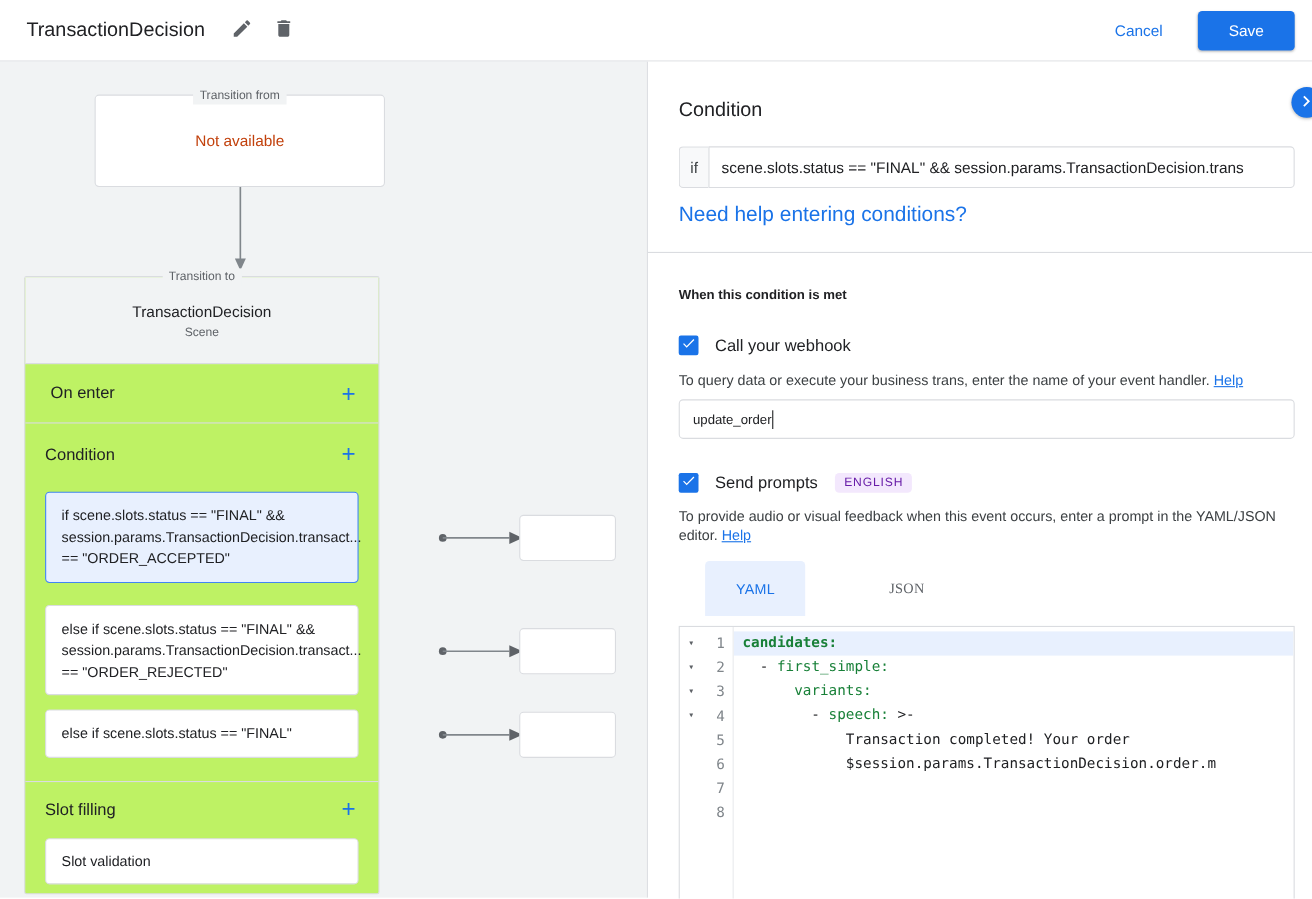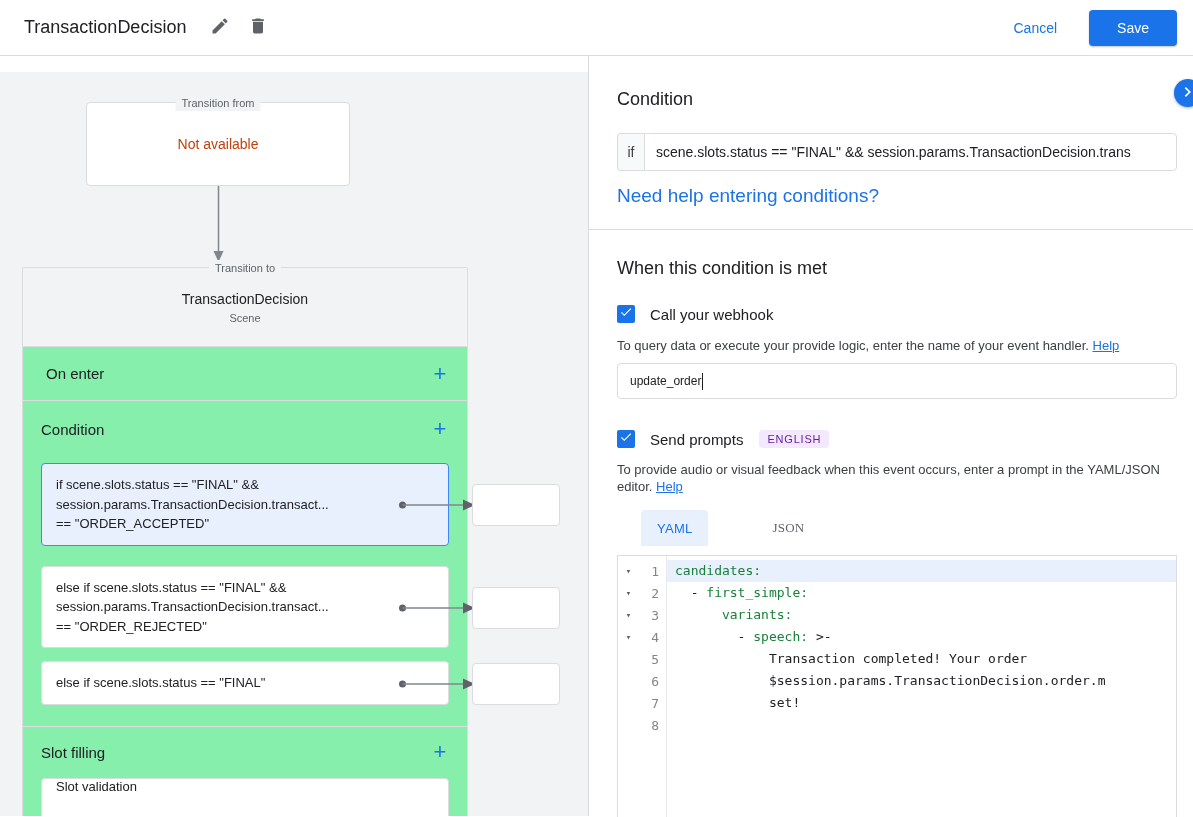--- a/index.html
+++ b/index.html
@@ -26,38 +26,38 @@
     border: none; background: transparent; color: #1a73e8; font-size: 14px; font-weight: 500;
     font-family: inherit; cursor: pointer; padding: 8px 8px; margin-left: 33px;
   }
   .btn-primary {
     border: none; background: #1a73e8; color: #fff; font-size: 14px; font-weight: 500;
     font-family: inherit; cursor: pointer; padding: 0 28px; height: 36px; border-radius: 4px;
     box-shadow: 0 1px 2px rgba(60,64,67,.3);
   }
   
   .main { display: flex; height: 760px; }
-  .canvas { width: 588px; flex-shrink: 0; position: relative; background: #f1f3f4; overflow: hidden; margin-top: 16px; }
+  .canvas { width: 588px; flex-shrink: 0; position: relative; background: #f1f3f4; overflow: hidden; }
   .panel { flex: 1; position: relative; border-left: 1px solid #dadce0; background: #fff; padding: 31px 16px 0 28px; }
   
   .node-label {
     position: absolute; top: -8px; left: 50%; transform: translateX(-50%);
     background: #f1f3f4; padding: 0 6px; font-size: 11px; line-height: 16px;
     color: #5f6368; white-space: nowrap; z-index: 2;
   }
   .node-from {
     position: absolute; left: 86px; top: 30px; width: 264px; height: 84px;
     background: #fff; border: 1px solid #dadce0; border-radius: 4px;
     display: flex; align-items: center; justify-content: center;
   }
   .node-from-value { font-size: 14px; color: #c2410c; }
   .arrow-down { position: absolute; left: 212px; top: 114px; }
   .scene-card {
-    position: absolute; left: 22px; top: 195px; width: 446px; height: 562px;
-    background: #86efac; border: 1px solid #dadce0; border-radius: 2px;
+    position: absolute; left: 22px; top: 195px; width: 323px; height: 562px;
+    background: #bef264; border: 1px solid #dadce0; border-radius: 2px;
   }
   .card-header {
     height: 79px; border-bottom: 1px solid #dadce0; background: #f1f3f4;
     display: flex; flex-direction: column; align-items: center; justify-content: center; gap: 5px;
     cursor: pointer;
   }
   .card-title { font-size: 14px; color: #202124; }
   .card-subtitle { font-size: 11px; color: #5f6368; }
   .card-row {
     display: flex; align-items: center; justify-content: space-between;
@@ -75,21 +75,21 @@
     margin: 0 18px; border: 1px solid #dadce0; border-radius: 4px; background: #fff;
     padding: 11px 14px; font-size: 13px; line-height: 19.5px; color: #202124; cursor: pointer;
   }
   .cond-item.selected { background: #e8f0fe; border-color: #4285f4; }
   .cond-item.first { margin-top: 6px; }
   .cond-item.second { margin-top: 20px; }
   .cond-item.third { margin-top: 13px; }
   .slot-divider { border-top: 1px solid #dadce0; margin-top: 21px; }
   .slot-box {
     margin: 0 18px; height: 42px; border: 1px solid #dadce0; border-radius: 4px; background: #fff;
-    display: flex; align-items: flex-start; padding: 0 14px; font-size: 13px; color: #202124; cursor: pointer;
+    display: flex; align-items: center; padding: 0 14px; font-size: 13px; color: #202124; cursor: pointer;
   }
   .target-box {
     position: absolute; left: 472px; width: 88px; height: 42px;
     background: #fff; border: 1px solid #dadce0; border-radius: 4px; cursor: pointer;
   }
   .arrow-right { position: absolute; left: 398px; }
   
   .panel-title { font-size: 18px; line-height: 24px; font-weight: 400; color: #202124; }
   .collapse-btn {
     position: absolute; top: 23px; right: -9px; width: 28px; height: 28px; border-radius: 50%;
@@ -102,21 +102,21 @@
     background: #f8f9fa; display: flex; align-items: center; justify-content: center;
     font-size: 14px; color: #3c4043;
   }
   .cond-input {
     flex: 1; border: 1px solid #dadce0; border-radius: 0 4px 4px 0; background: #fff;
     display: flex; align-items: center; padding: 0 11px; font-size: 14px; color: #202124;
     white-space: nowrap; overflow: hidden; cursor: text;
   }
   .help-link { display: inline-block; margin-top: 14px; font-size: 19px; color: #1a73e8; text-decoration: none; cursor: pointer; }
   .section-divider { border-top: 1px solid #dadce0; margin: 22px -16px 0 -28px; }
-  .section-title { margin-top: 28px; font-size: 18px; line-height: 20px; font-weight: 400; color: #202124; }
+  .section-title { margin-top: 28px; font-size: 12px; line-height: 20px; font-weight: 700; color: #202124; }
   .check-row { display: flex; align-items: center; margin-top: 26px; height: 20px; }
   .check-row.second { margin-top: 30px; }
   .checkbox {
     width: 18px; height: 18px; border-radius: 2px; background: #1a73e8; cursor: pointer;
     display: flex; align-items: center; justify-content: center; flex-shrink: 0;
   }
   .check-label { margin-left: 15px; font-size: 15px; font-weight: 500; color: #202124; cursor: pointer; }
   .lang-badge {
     margin-left: 16px; background: #f3e8fd; color: #681da8; font-size: 11px; font-weight: 500;
     letter-spacing: 0.8px; padding: 3px 8px; border-radius: 4px;
@@ -124,37 +124,37 @@
   .desc { margin-top: 13px; font-size: 13px; line-height: 17px; color: #3c4043; max-width: 561px; }
   .desc.second { margin-top: 12px; }
   .desc a { color: #1a73e8; text-decoration: underline; cursor: pointer; }
   .text-input {
     margin-top: 9px; height: 36px; border: 1px solid #dadce0; border-radius: 4px; background: #fff;
     display: flex; align-items: center; padding: 0 12px; font-size: 12px; color: #202124; cursor: text;
   }
   .caret { border-left: 1.6px solid #202124; height: 17px; margin-left: 1px; }
   .tabs { display: flex; gap: 48px; margin-top: 15px; margin-left: 24px; }
   .tab {
-    height: 36px; padding: 0 16px; display: flex; align-items: center; justify-content: center;
+    height: 50px; padding: 0 28px; display: flex; align-items: center; justify-content: center;
     font-size: 13px; font-weight: 500; letter-spacing: .25px; cursor: pointer; border-radius: 4px 4px 0 0;
   }
   .tab.active { background: #e8f0fe; color: #1a73e8; }
   .tab.inactive { background: transparent; color: #5f6368; font-family: Liberation Serif, serif; }
   
   .editor {
     margin-top: 9px; height: 270px; border: 1px solid #dadce0; background: #fff;
     display: flex; font-family: "DejaVu Sans Mono", monospace; font-size: 13px; overflow: hidden;
   }
   .gutter { width: 49px; flex-shrink: 0; border-right: 1px solid #e8eaed; padding-top: 4px; }
   .gutter-row { display: flex; height: 22px; align-items: center; }
   .fold { width: 21px; text-align: center; font-size: 9px; color: #5f6368; cursor: pointer; }
   .lnum { flex: 1; text-align: right; padding-right: 7px; color: #80868b; font-size: 13px; }
   .code { flex: 1; padding-top: 4px; overflow: hidden; cursor: text; }
   .code-line { height: 22px; line-height: 22px; white-space: pre; padding-left: 8px; color: #202124; }
-  .code-line.active { background: #e8f0fe; }
+  .code-line.active { background: #e8f0fe; font-weight: bold; }
   .tok-key { color: #188038; }
 </style>
 </head>
 <body>
 
 <div class="app">
 
   <header class="topbar">
     <div class="topbar-left">
       <span class="page-title">TransactionDecision</span>
@@ -282,21 +282,21 @@
       <div class="check-row">
         <span class="checkbox">
           <span><svg width="14" height="14" viewBox="0 0 24 24" fill="#ffffff">
                 <path d="M9 16.17 4.83 12l-1.42 1.41L9 19 21 7l-1.41-1.41z"></path>
               </svg></span>
         </span>
         <span class="check-label">Call your webhook</span>
       </div>
 
       <div class="desc">
-        <span>To query data or execute your provide logic, enter the name of your event handler.</span>
+        <span>To query data or execute your business trans, enter the name of your event handler.</span>
         <a>Help</a>
       </div>
 
       <div class="text-input">
         <span>update_order</span>
         <span class="caret"></span>
       </div>
 
       <div class="check-row second">
         <span class="checkbox">
@@ -353,20 +353,19 @@
               <span class="lnum">8</span>
             </div>
         </div>
         <div class="code">
           <div class="code-line active"><span></span><span class="tok-key">candidates:</span><span></span></div>
           <div class="code-line"><span>  - </span><span class="tok-key">first_simple:</span><span></span></div>
           <div class="code-line"><span>      </span><span class="tok-key">variants:</span><span></span></div>
           <div class="code-line"><span>        - </span><span class="tok-key">speech:</span><span> &gt;-</span></div>
           <div class="code-line"><span>            Transaction completed! Your order</span><span class="tok-key"></span><span></span></div>
           <div class="code-line"><span>            $session.params.TransactionDecision.order.m</span><span class="tok-key"></span><span></span></div>
-          <div class="code-line"><span>            set!</span><span class="tok-key"></span><span></span></div>
           <div class="code-line"><span></span><span class="tok-key"></span><span></span></div>
         </div>
       </div>
 
     </div>
   </div>
 </div>
 
 </body></html>

